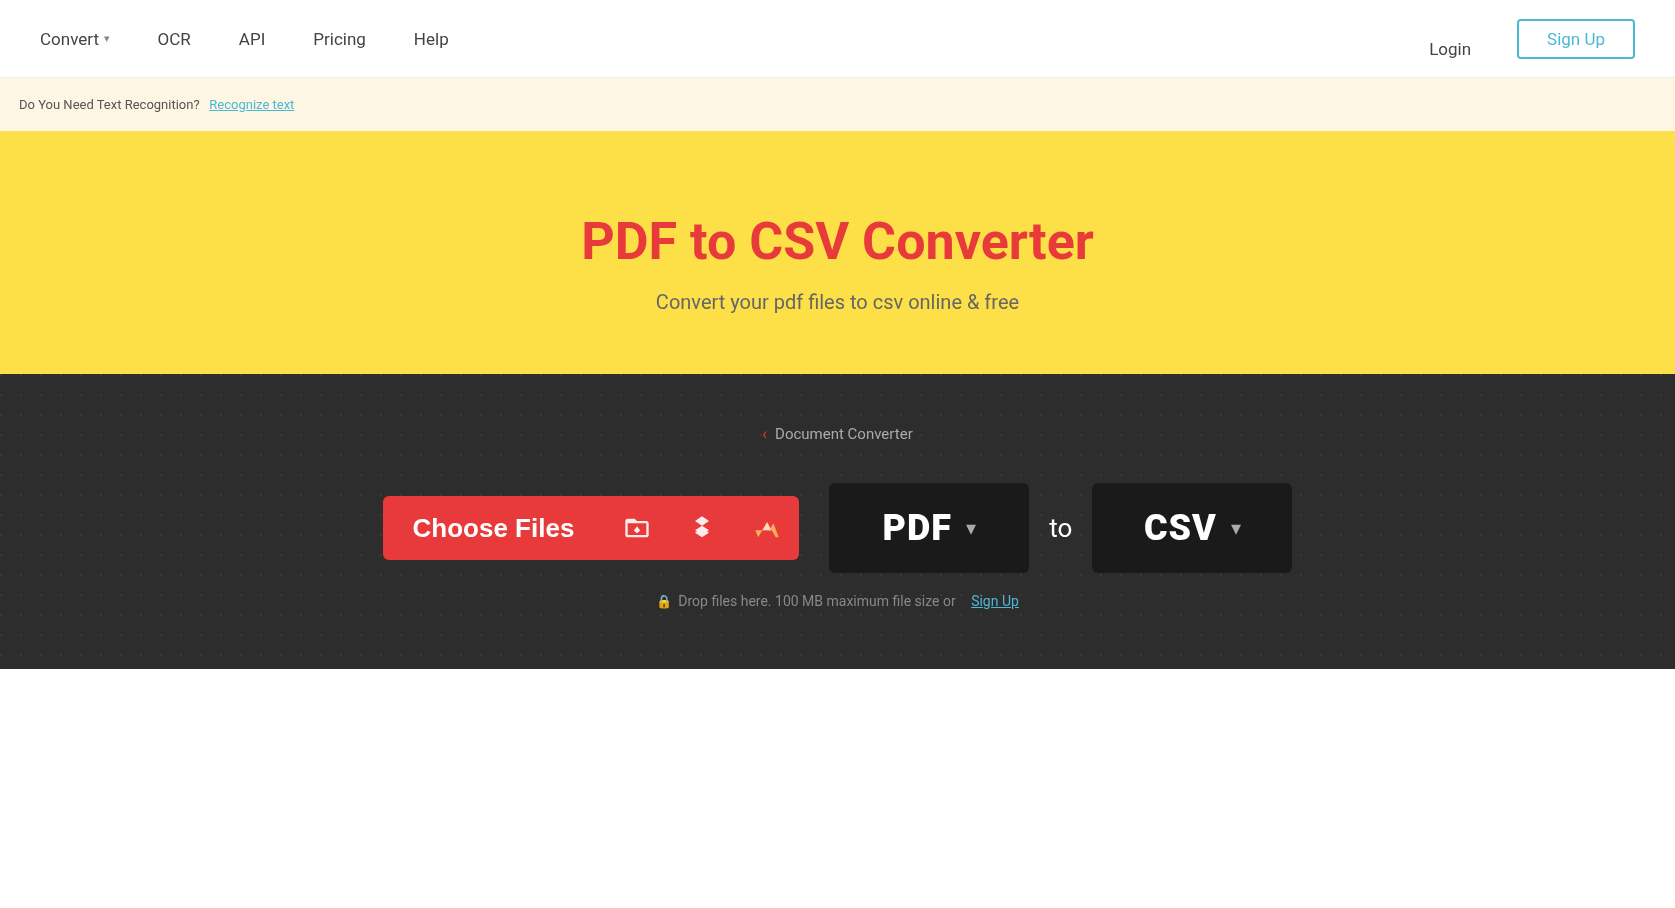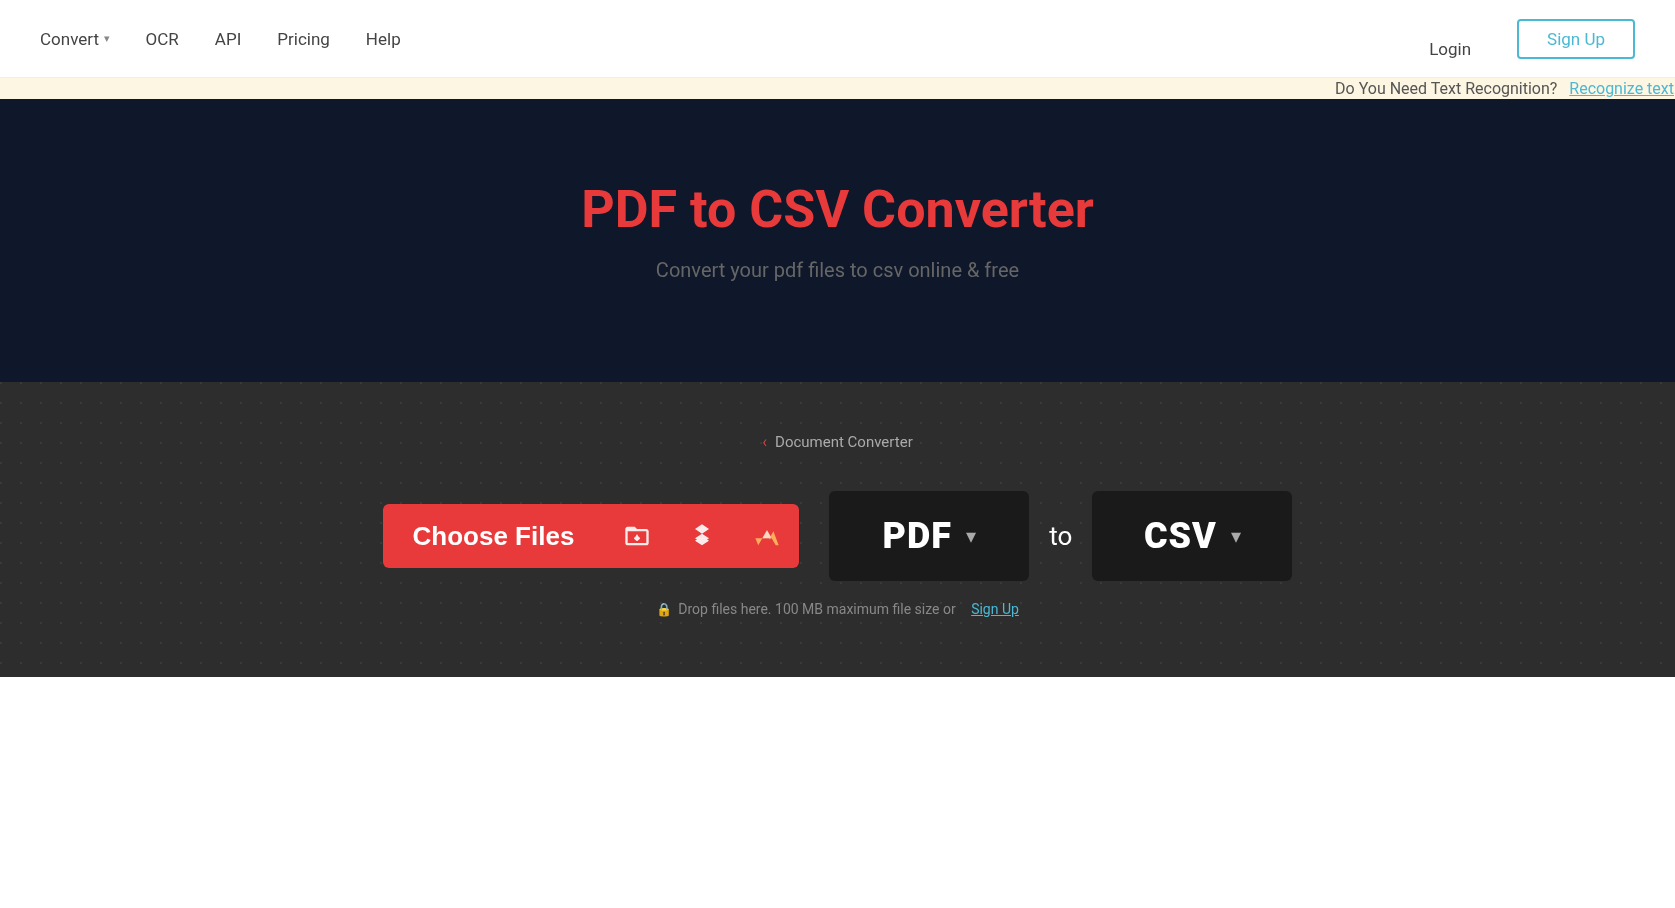--- a/index.html
+++ b/index.html
@@ -40,21 +40,21 @@
 
     .logo-text {
       font-size: 22px;
       font-weight: 600;
       color: #333;
     }
 
     .nav-links {
       display: flex;
       align-items: flex-end;
-      gap: 36px;
+      gap: 48px;
       flex: 1;
     }
 
     .nav-link {
       font-size: 17px;
       color: #444;
       cursor: pointer;
       text-decoration: none;
       display: flex;
       align-items: center;
@@ -86,37 +86,37 @@
       padding: 8px 28px;
       border-radius: 4px;
       cursor: pointer;
       background: transparent;
       text-decoration: none;
     }
 
     
     .banner {
       background: #fdf6e3;
-      text-align: right;
-      padding: 1px;
-      font-size: 16px;
+      text-align: left;
+      padding: 19px;
+      font-size: 13px;
       color: #555;
     }
 
     .banner a {
       color: #4bb8d4;
       text-decoration: underline;
       cursor: pointer;
     }
 
     
     .hero {
-      background: #0f172a;
+      background: #fde047;
       text-align: center;
-      padding: 80px 40px 100px;
+      padding: 80px 40px 60px;
     }
 
     .hero-title {
       font-size: 52px;
       font-weight: 700;
       color: #e83a3a;
       margin-bottom: 18px;
     }
 
     .hero-subtitle {

